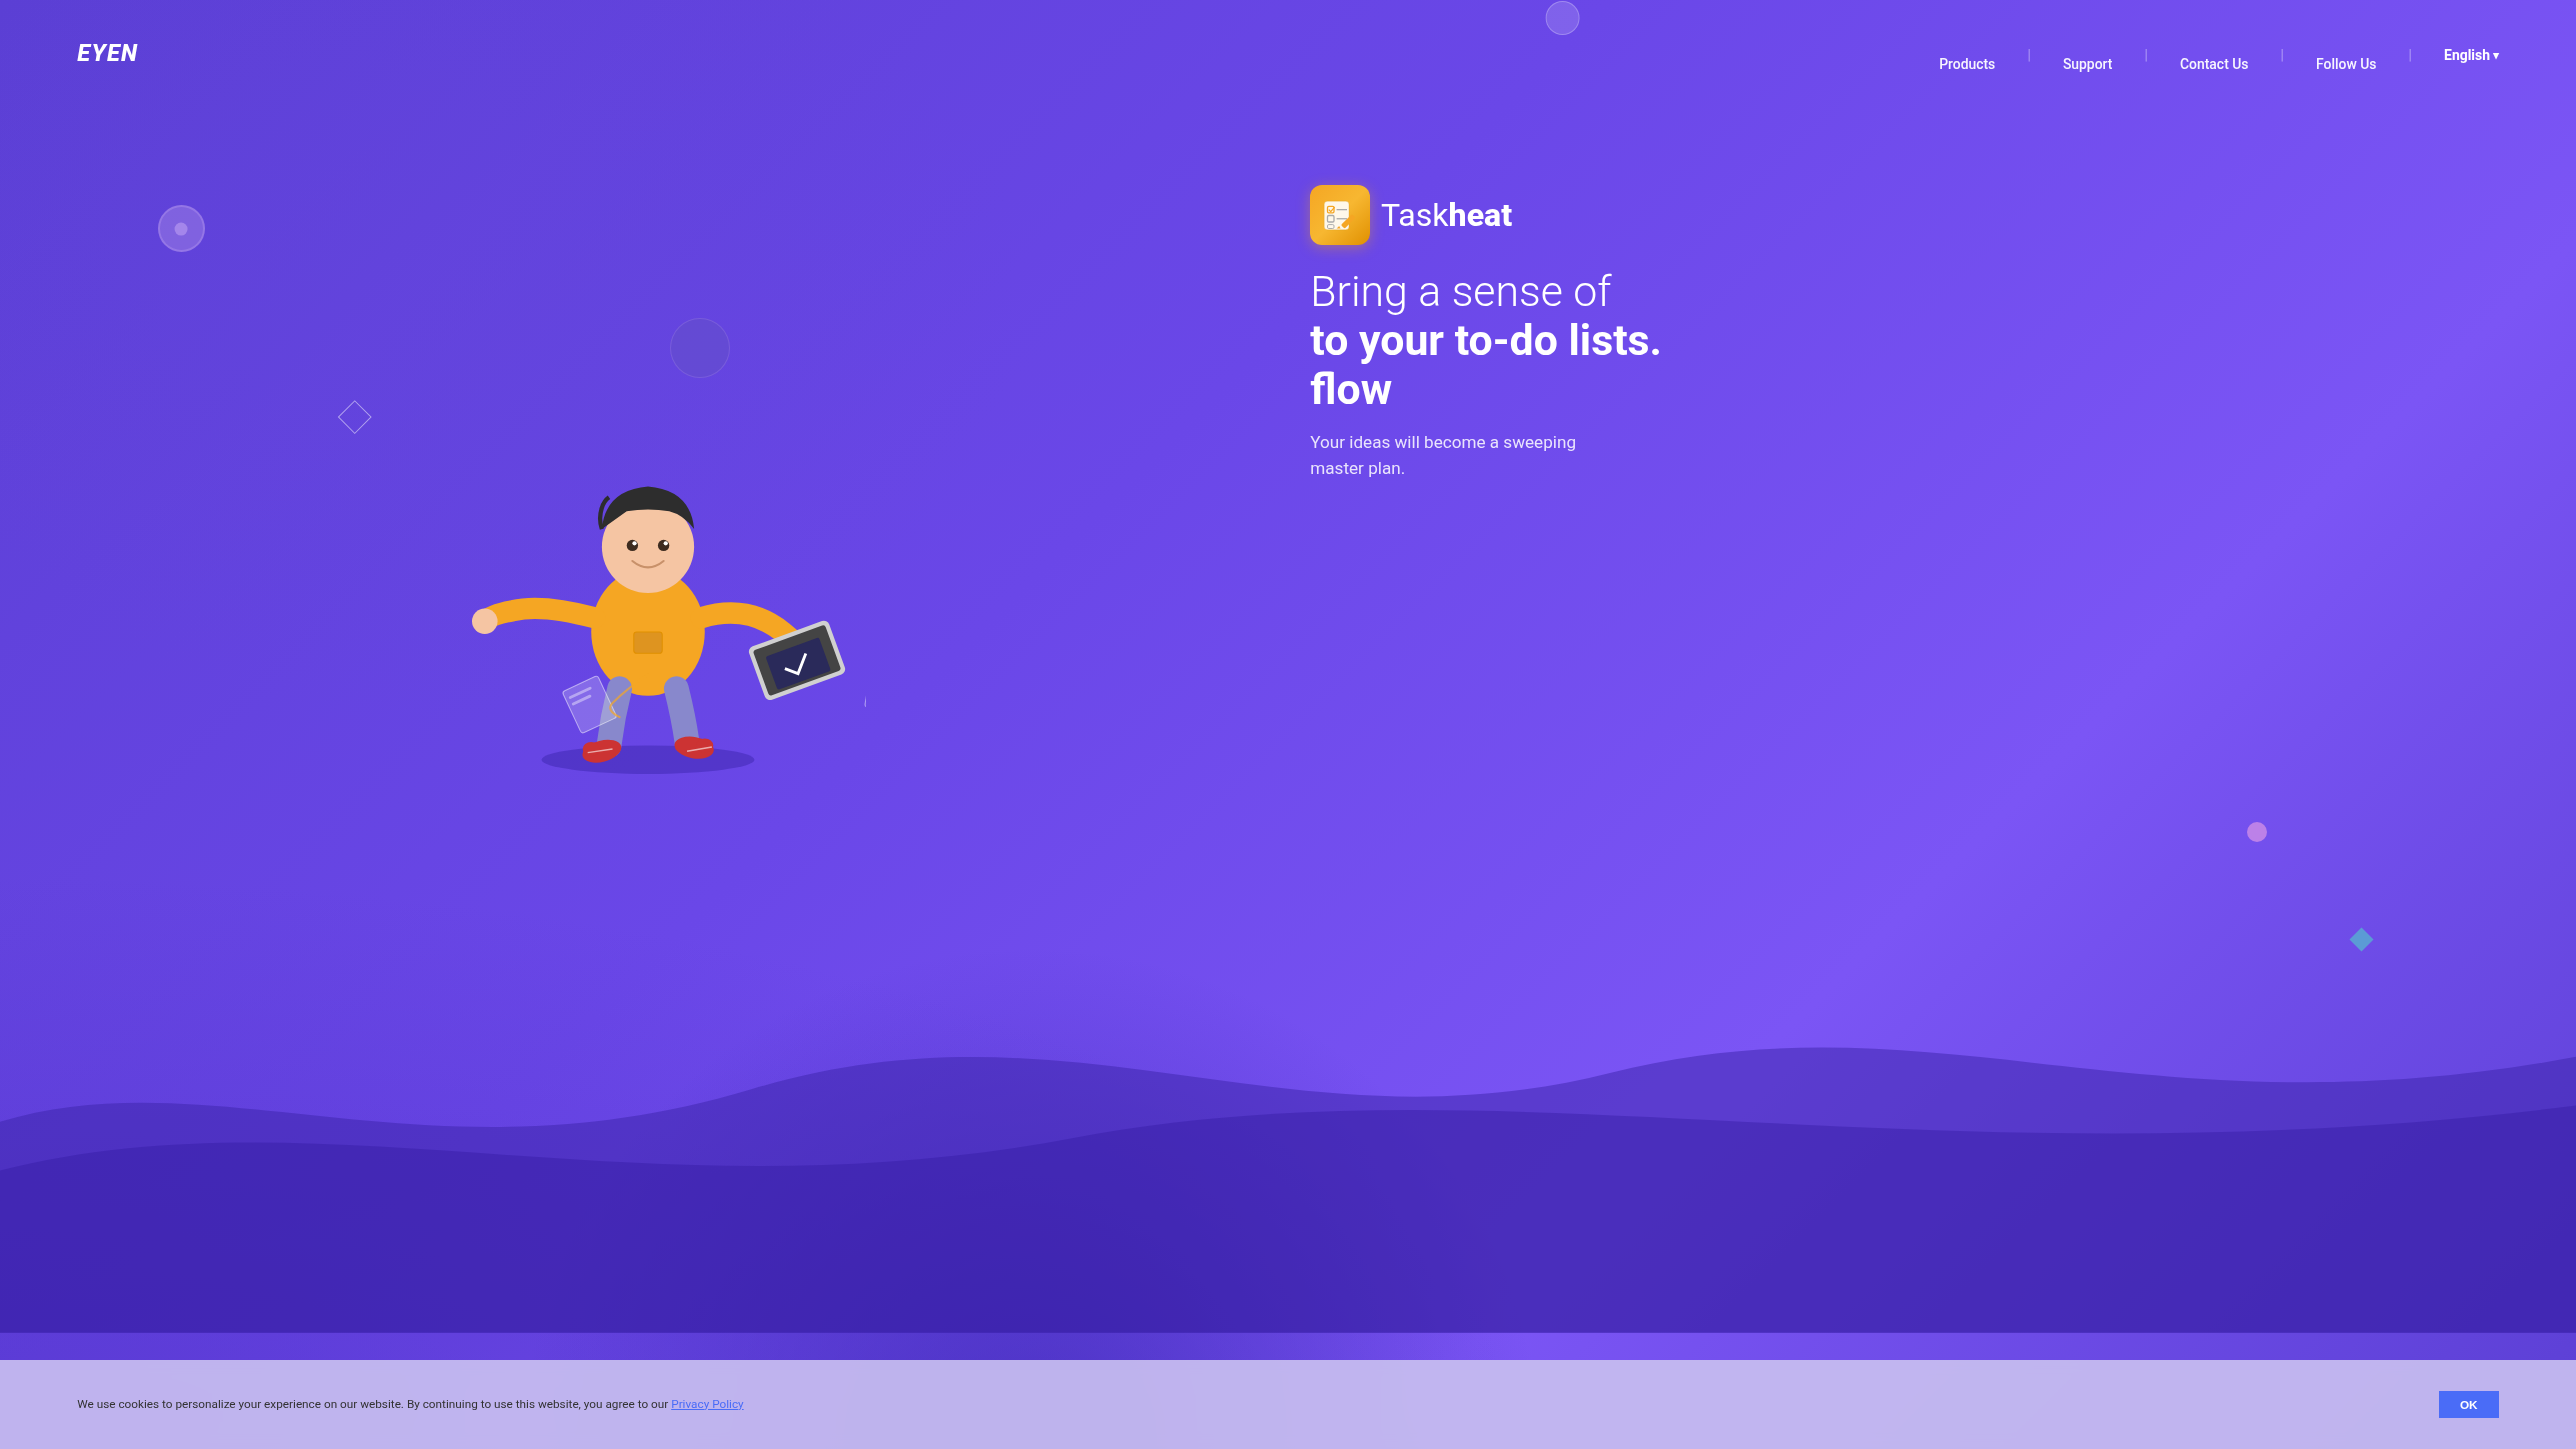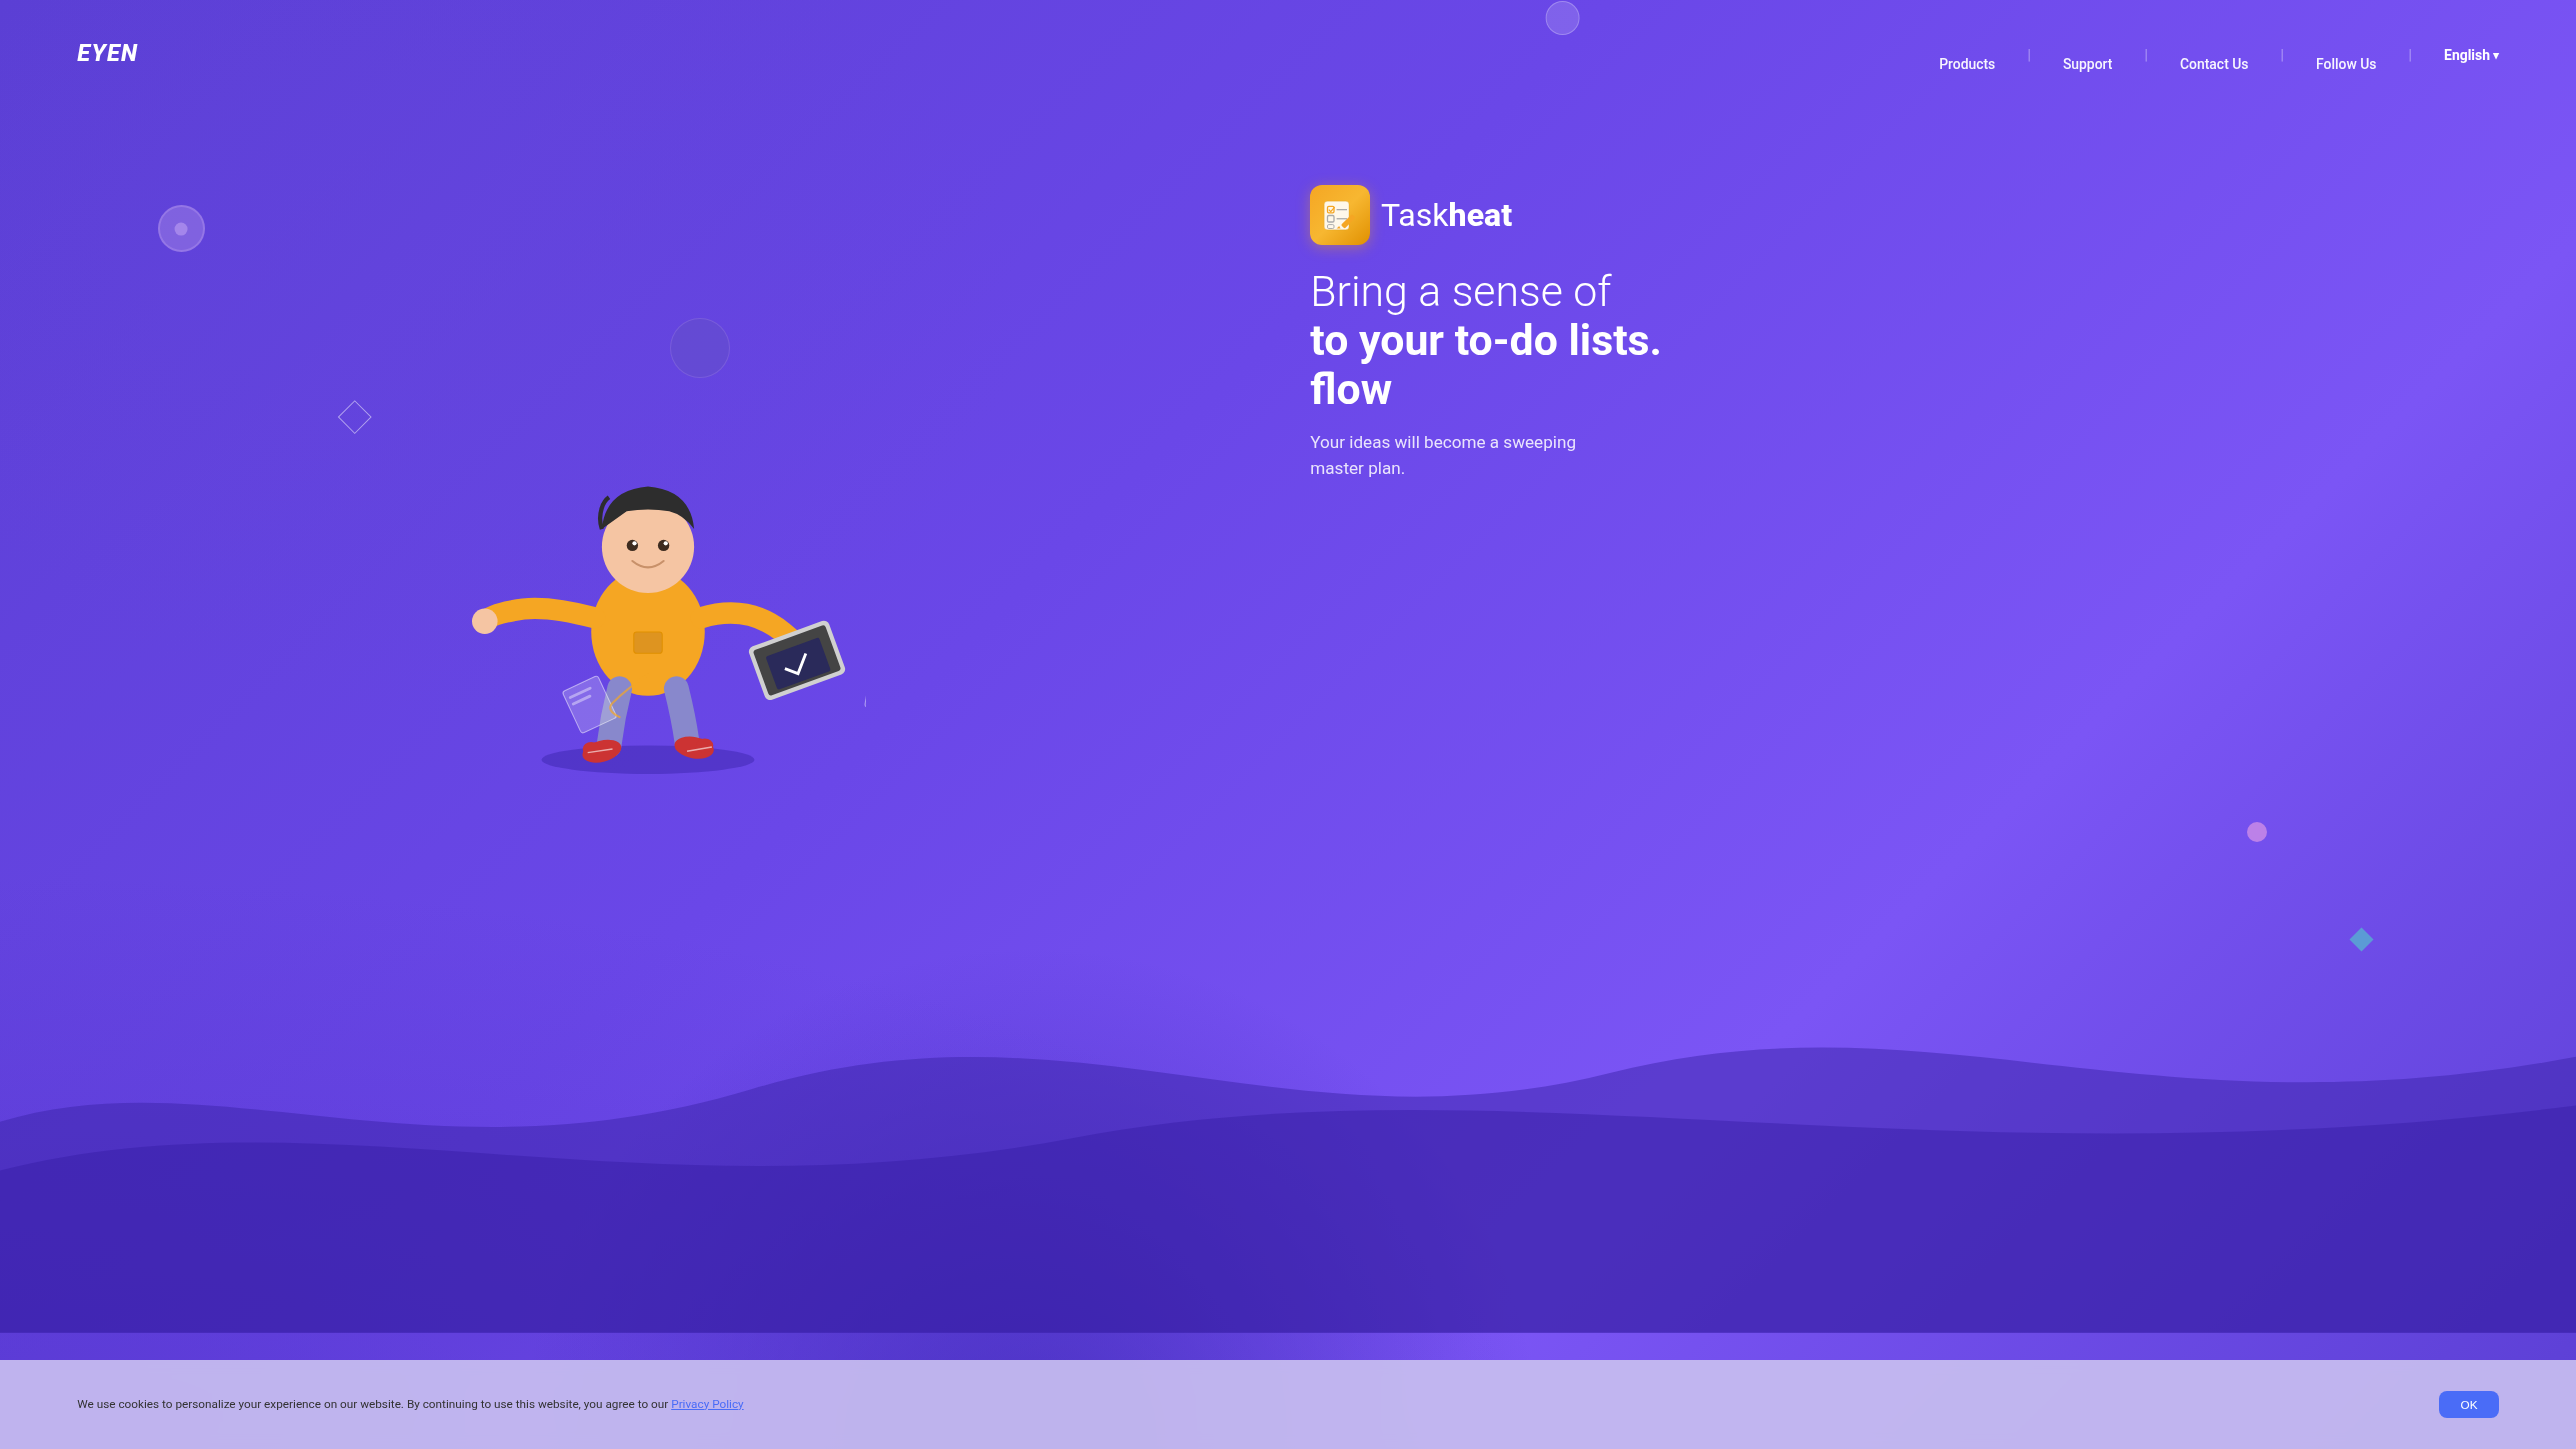--- a/index.html
+++ b/index.html
@@ -325,23 +325,23 @@
       color: #4a6cf7;
       text-decoration: underline;
       cursor: pointer;
     }
 
     .cookie-ok-btn {
       background: #4a6cf7;
       color: white;
       border: none;
       padding: 0.6em 1.8em;
-      border-radius: 8px;
+      border-radius: 0;
       font-size: clamp(0.8rem, 1.2vw, 1.1rem);
-      font-weight: 400;
+      font-weight: 700;
       cursor: pointer;
       margin-left: 2rem;
       flex-shrink: 0;
     }
   </style>
 </head>
 <body>
 
 <div class="page-wrapper">
 

